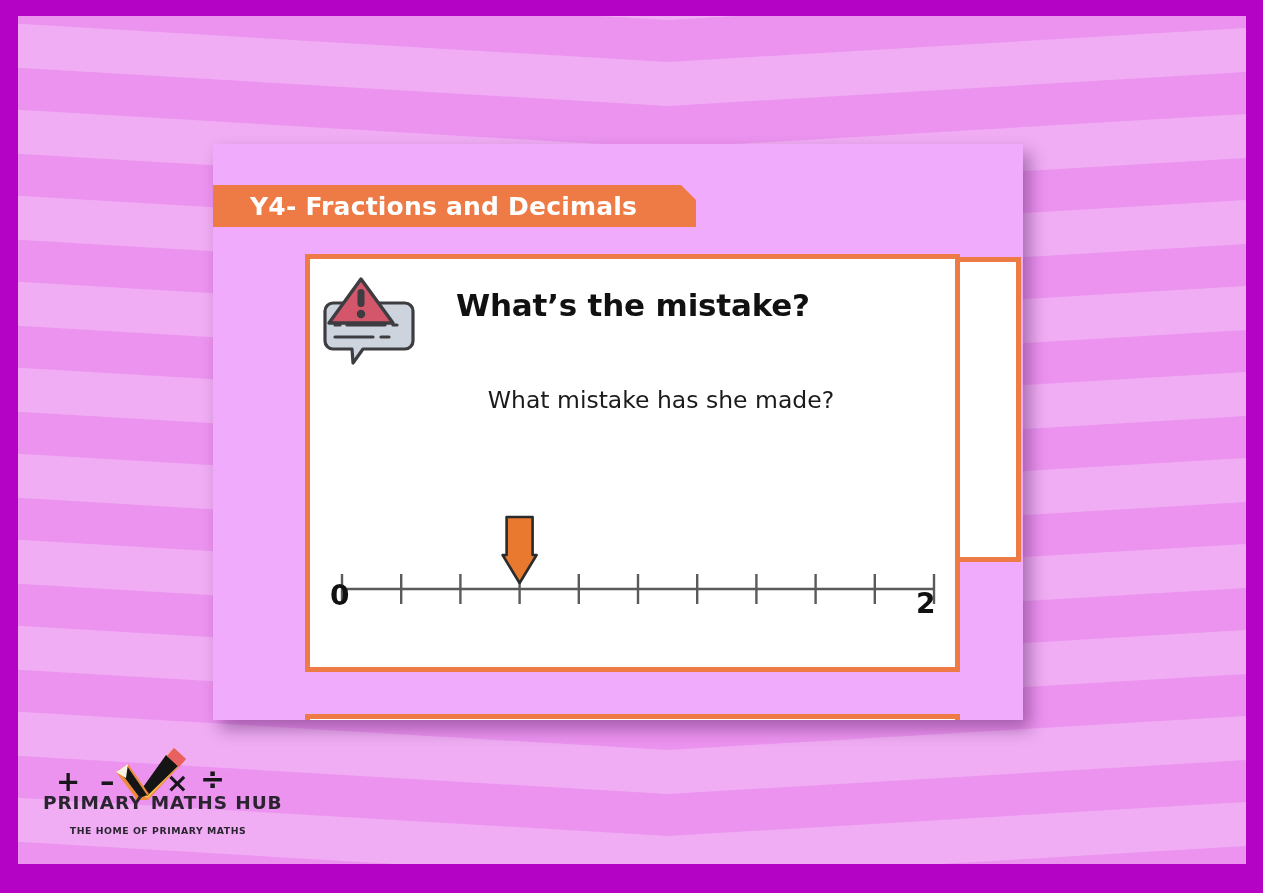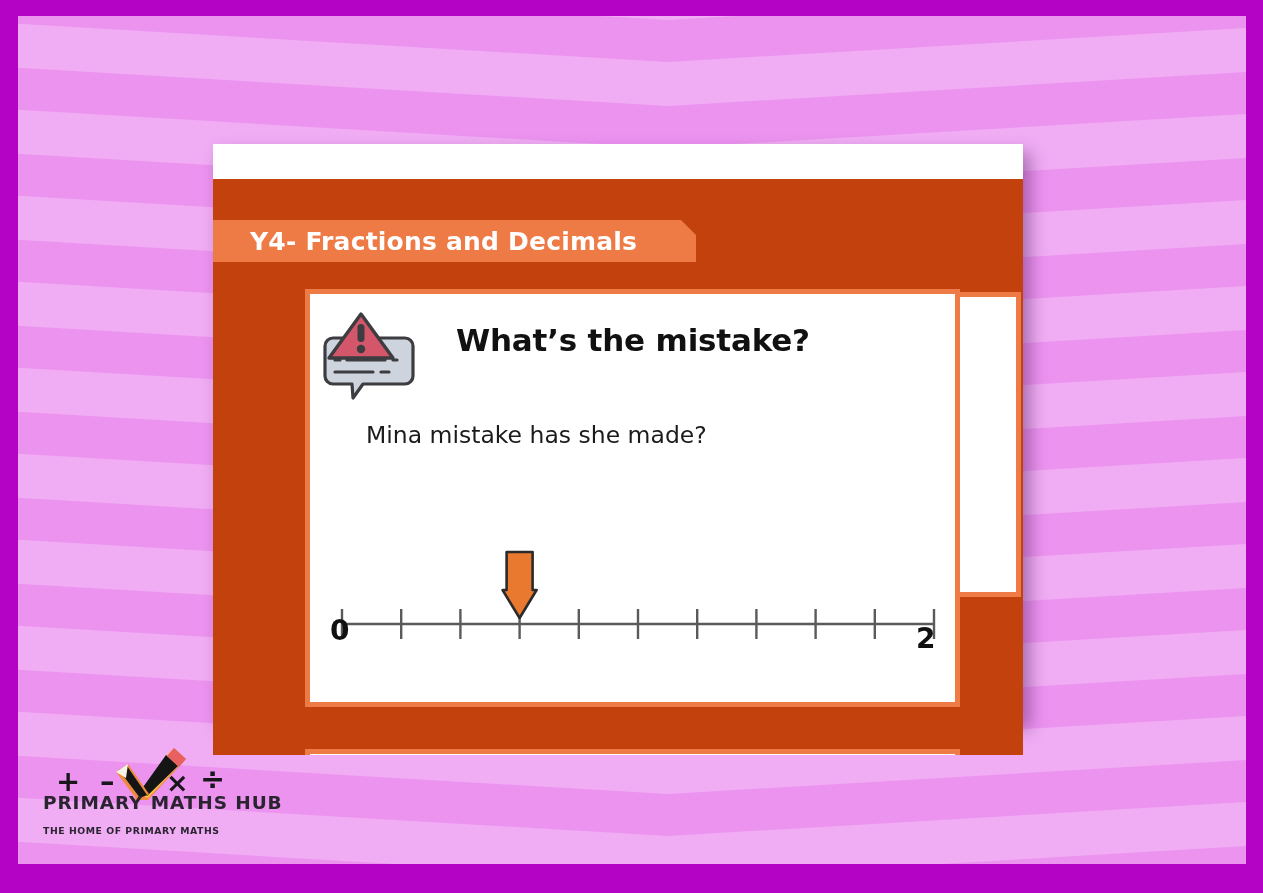--- a/index.html
+++ b/index.html
@@ -56,23 +56,22 @@
     height: 576px;
     background: #ffffff;
     box-shadow: 7px 9px 16px rgba(70, 20, 80, 0.42);
   }
   .slide {
     position: absolute;
     left: 213px;
     top: 144px;
     width: 810px;
     height: 576px;
-    background: #c2410c;
+    background: #f0abfc;
     overflow: hidden;
-    margin-top: 35px;
   }
 
   
   .title-banner {
     position: absolute;
     left: 0px;
     top: 41px;
     width: 483px;
     height: 42px;
     background: #EE7A45;
@@ -115,20 +114,21 @@
   
   .question-box {
     position: absolute;
     left: 92px;
     top: 110px;
     width: 655px;
     height: 418px;
     border: 5px solid #EE7A45;
     background: #ffffff;
     box-sizing: border-box;
+    text-align: center;
   }
 
   
   .warn-icon {
     position: absolute;
     left: 13px;
     top: 16px;
     width: 92px;
     height: 90px;
   }
@@ -208,21 +208,21 @@
     font-weight: bold;
     letter-spacing: 0.9px;
     color: #2a2430;
     white-space: nowrap;
   }
   .logo-tag {
     position: absolute;
     left: 0px;
     top: 73px;
     width: 230px;
-    text-align: left;
+    text-align: center;
     font-size: 9.3px;
     font-weight: bold;
     letter-spacing: 0.55px;
     color: #2a2430;
     white-space: nowrap;
   }
 </style>
 </head>
 <body>
 
@@ -273,21 +273,21 @@
 
           <path d="M38 4 L70 48 H6 Z" fill="#D4566B" stroke="#3C3C41" stroke-width="3.4" stroke-linejoin="round"></path>
           <rect x="34.5" y="14" width="7" height="18" rx="3.5" fill="#3C3C41"></rect>
           <circle cx="38" cy="39" r="4.2" fill="#3C3C41"></circle>
         </svg>
       </div>
 
       <div class="heading">What’s the mistake?</div>
 
       <div class="question-text">
-        <span class="line">Mina mistake has she made?</span>
+        <span class="line">What mistake has she made?</span>
       </div>
 
       <div class="numberline">
         <svg id="nl-svg" viewBox="0 0 620 140" width="620" height="140">
             <line x1="12" y1="90" x2="604" y2="90" stroke="#5a5a5a" stroke-width="2.4"></line>
             <line x1="12" y1="75" x2="12" y2="105" stroke="#5a5a5a" stroke-width="2.4"></line>
             <line x1="71.2" y1="75" x2="71.2" y2="105" stroke="#5a5a5a" stroke-width="2.4"></line>
             <line x1="130.4" y1="75" x2="130.4" y2="105" stroke="#5a5a5a" stroke-width="2.4"></line>
             <line x1="189.60000000000002" y1="75" x2="189.60000000000002" y2="105" stroke="#5a5a5a" stroke-width="2.4"></line>
             <line x1="248.8" y1="75" x2="248.8" y2="105" stroke="#5a5a5a" stroke-width="2.4"></line>

